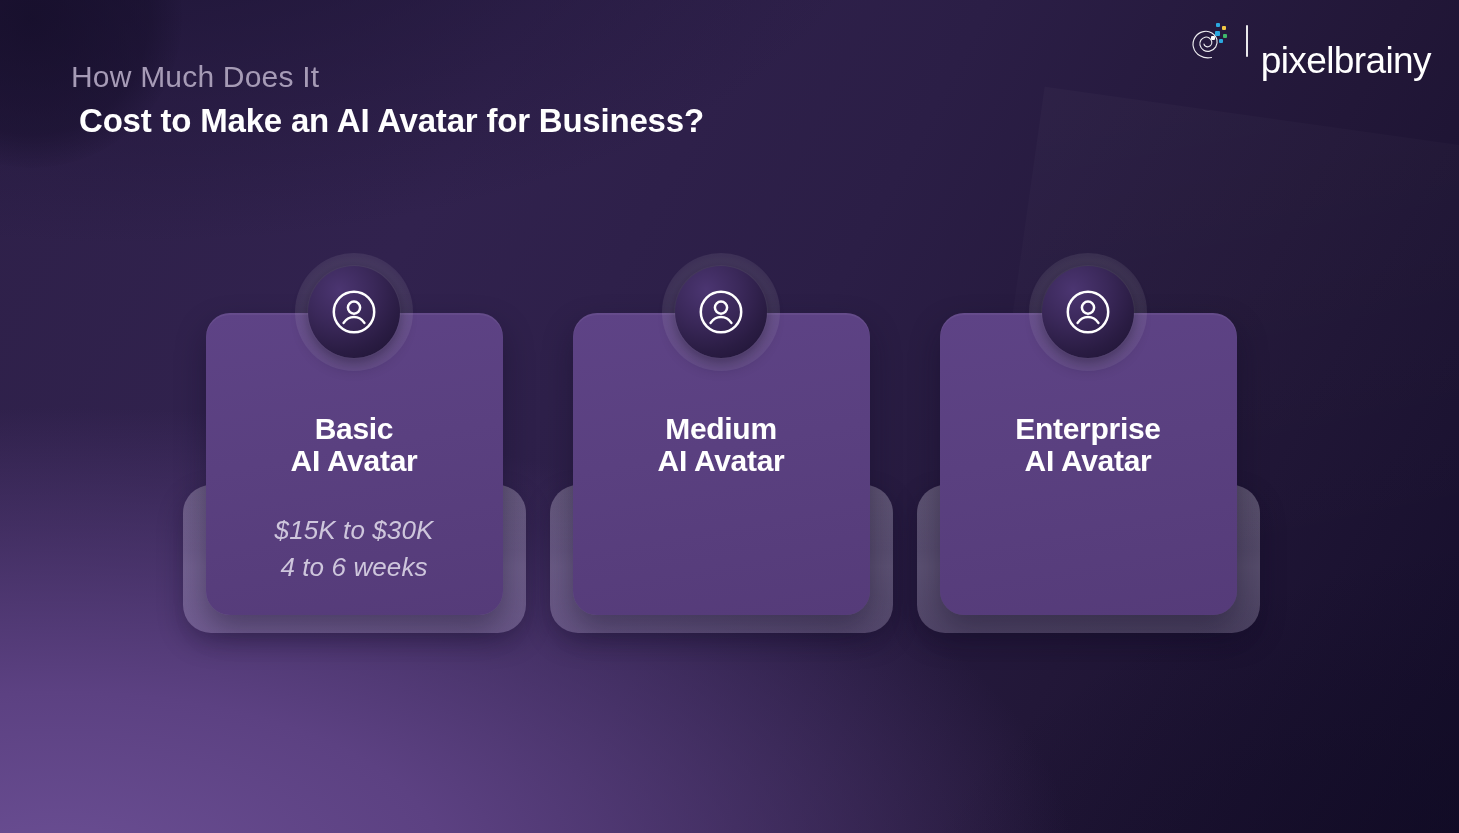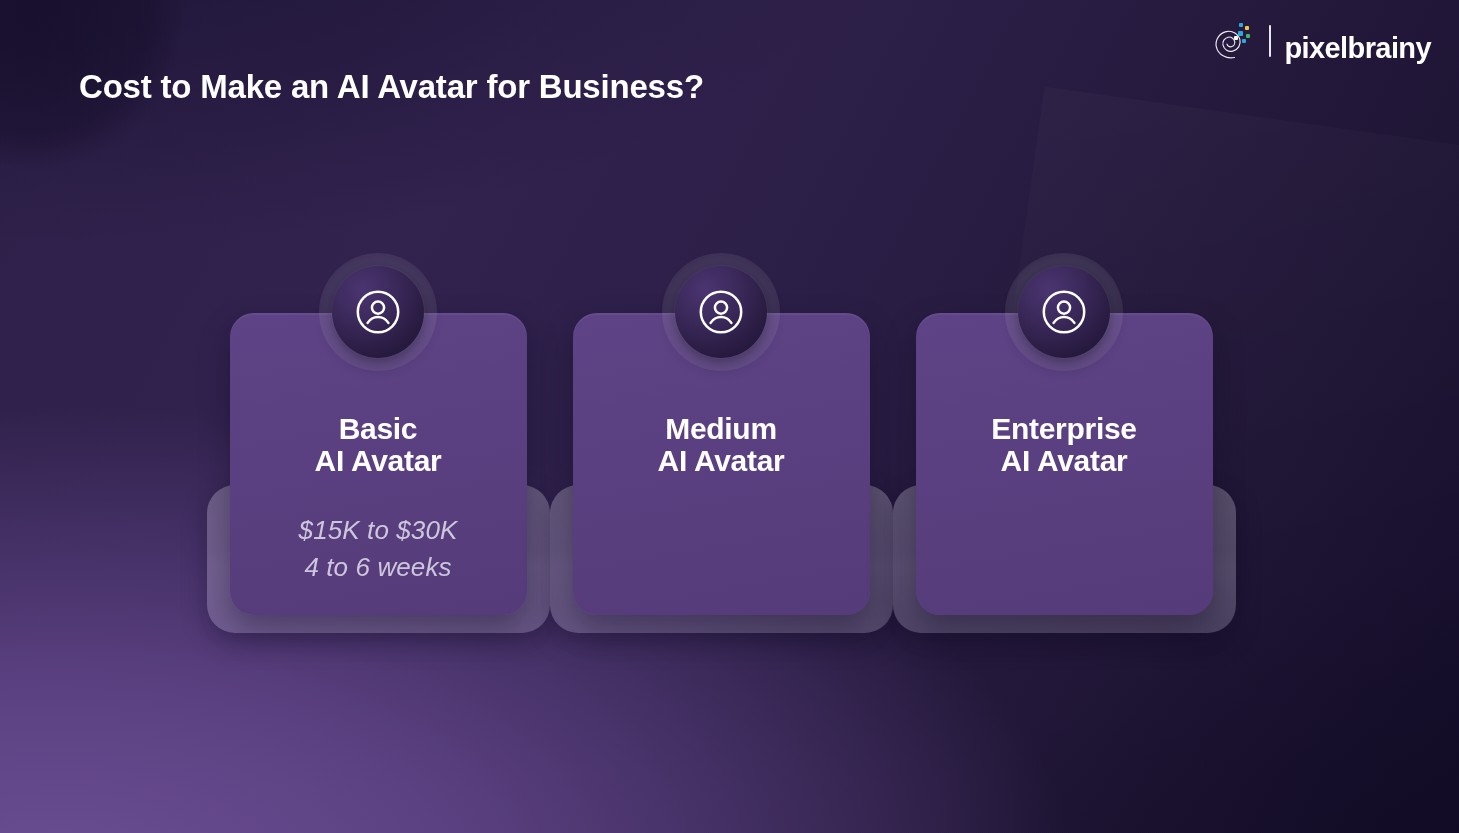--- a/index.html
+++ b/index.html
@@ -39,28 +39,28 @@
   .headline{
     font-size:33px;font-weight:700;color:#FFFFFF;letter-spacing:-.2px;
     line-height:1.15;margin:8px;white-space:nowrap;
   }
 
   
   .logo{position:absolute;right:28px;top:19px;display:flex;align-items:center;gap:13px;height:44px;}
   .logo-mark{width:42px;height:42px;position:relative;flex:0 0 auto;}
   .logo-divider{width:2px;height:32px;background:#ffffff;opacity:.9;border-radius:1px;}
   .logo-word{
-    font-size:29px;font-weight:700;color:#ffffff;letter-spacing:-.6px;
-    line-height:1;position:relative;top:7px;
+    font-size:37px;font-weight:400;color:#ffffff;letter-spacing:-.6px;
+    line-height:1;position:relative;top:19px;
   }
 
   
   .cards{
     position:absolute;left:0;top:253px;width:1442px;height:390px;
-    display:flex;justify-content:center;gap:46px;
+    display:flex;justify-content:center;gap:70px;
   }
   .card-wrap{position:relative;width:297px;height:390px;}
 
   
   .backplate{
     position:absolute;left:-23px;top:232px;width:343px;height:148px;
     border-radius:28px;
     background:linear-gradient(180deg, rgba(221,212,236,.20) 0%, rgba(214,205,232,.30) 55%, rgba(205,195,226,.26) 100%);
     box-shadow:0 10px 26px rgba(18,11,36,.30);
   }
@@ -116,20 +116,21 @@
 </style>
 </head>
 <body>
 
 <div class="stage">
 
   <div class="bg-blob"></div>
   <div class="bg-sheen"></div>
 
   <div class="header">
+    <p class="eyebrow">How Much Does It</p>
     <h1 class="headline">Cost to Make an AI Avatar for Business?</h1>
   </div>
 
   <div class="logo">
     <div class="logo-mark">
       <svg class="spiral" width="34" height="36" viewBox="0 0 34 36" fill="none" aria-hidden="true">
         <path d="M20.5 33.5C12.4 35.4 4.2 30.6 2.4 23.1C0.7 16.1 5.2 9.2 12.3 7.6C18.4 6.2 24.5 9.8 25.9 15.7C27.1 20.8 24.0 25.9 18.8 27.1C14.4 28.1 10.0 25.5 9.0 21.2C8.2 17.6 10.4 14.0 14.0 13.2C17.0 12.5 20.0 14.4 20.7 17.4C21.2 19.8 19.7 22.2 17.3 22.8C15.4 23.2 13.4 22.0 13.0 20.1" stroke="#FFFFFF" stroke-width="1.15" stroke-linecap="round" stroke-opacity=".92"></path>
       </svg>
       <span class="pix" style="left:25px;top:3px;width:4px;height:4px;background:#2BA8E0;"></span>
       <span class="pix" style="left:31px;top:6px;width:4px;height:4px;background:#F2C744;"></span>

